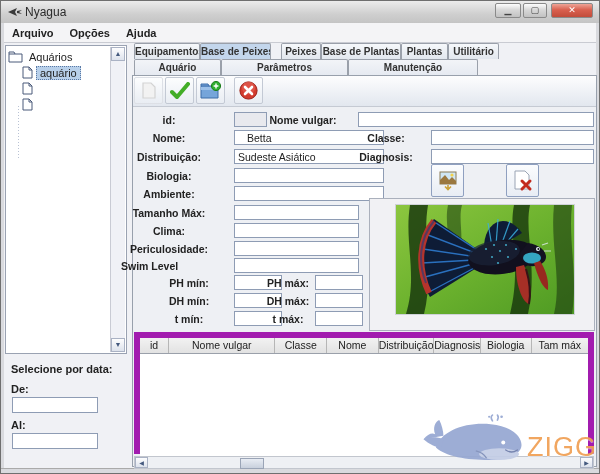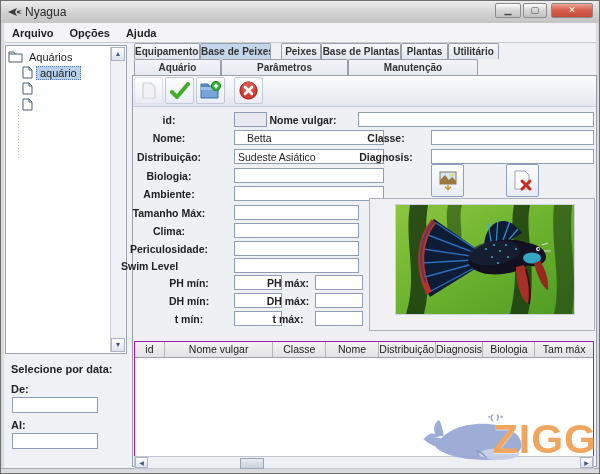--- a/index.html
+++ b/index.html
@@ -53,31 +53,31 @@
   .lbl{position:absolute;font-size:10.5px;font-weight:bold;color:#222;text-align:center;white-space:nowrap;}
   .fld{position:absolute;height:15px;border:1px solid #8e9cb4;background:#fff;box-sizing:border-box;
     font-size:10.5px;font-family:"Liberation Sans",sans-serif;padding:0 3px;color:#222;}
   .fld:disabled,.fld.ro{background:#e8e9ee;}
   .imgbtn{position:absolute;width:33px;height:33px;border:1px solid #8fa0c0;border-radius:2px;
     background:linear-gradient(#fbfcfe,#e8edf4);display:flex;align-items:center;justify-content:center;box-sizing:border-box;}
   #image-panel{position:absolute;left:368px;top:197px;width:226px;height:133px;background:#f1f1f4;
     border:1px solid #aab0bc;box-sizing:border-box;}
   #fish-photo{position:absolute;left:25px;top:5px;width:178px;height:109px;border:1px solid #cfd2d8;}
   
-  #table-area{position:absolute;left:133px;top:331px;width:460px;height:122px;background:#fff;border:1px solid #a21caf;box-sizing:border-box;margin-top:9px;}
+  #table-area{position:absolute;left:133px;top:331px;width:460px;height:122px;background:#fff;border:6px solid #a21caf;box-sizing:border-box;}
   #thead{display:flex;height:15px;background:linear-gradient(#f2f2f2,#e2e2e2);border-bottom:1px solid #9aa0aa;}
   .th{font-size:10.5px;color:#222;text-align:center;line-height:14px;border-right:1px solid #b6b6b6;
     box-sizing:border-box;overflow:hidden;white-space:nowrap;}
   #hscroll{position:absolute;left:133px;top:455px;width:460px;height:13px;background:#eef0f4;border:1px solid #c2c6ce;box-sizing:border-box;}
   .hs-arrow{position:absolute;top:0;width:13px;height:11px;background:linear-gradient(#fdfdfe,#dde2ec);
     border:1px solid #aab2c4;box-sizing:border-box;font-size:6px;line-height:10px;text-align:center;color:#44597e;}
   #hs-thumb{position:absolute;left:105px;top:1px;width:22px;height:9px;background:linear-gradient(#e8ecf3,#c8d0dd);border:1px solid #9aa4b6;}
   
   #zigg{position:absolute;right:2px;bottom:4px;width:176px;height:58px;pointer-events:none;opacity:.93;}
-  #zigg-text{position:absolute;right:0px;bottom:6px;font-size:41px;font-weight:700;letter-spacing:1px;
+  #zigg-text{position:absolute;right:0px;bottom:6px;font-size:27px;font-weight:400;letter-spacing:1px;
     color:#f0a055;text-shadow:0 1px 0 rgba(255,255,255,.5);font-family:"Liberation Sans",sans-serif;text-align:right;}
   svg{display:block}
 </style>
 </head>
 <body>
 
 <div id="win">
 
   <div id="titlebar">
     <svg style="position:absolute;left:7px;top:6px" width="14" height="10" viewBox="0 0 14 10">

